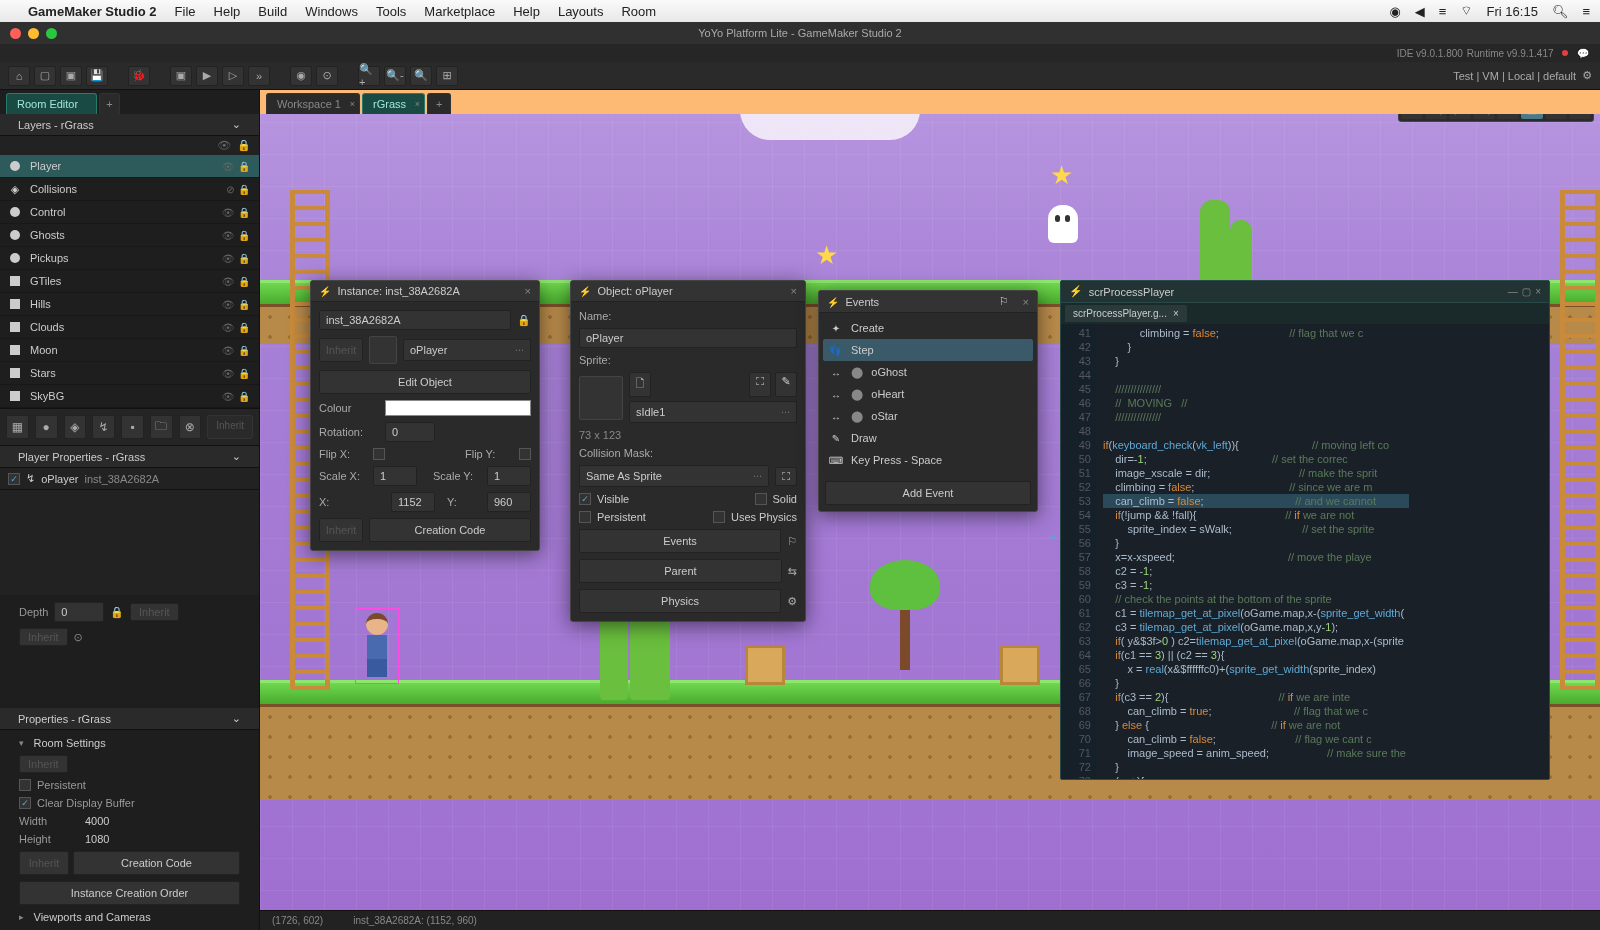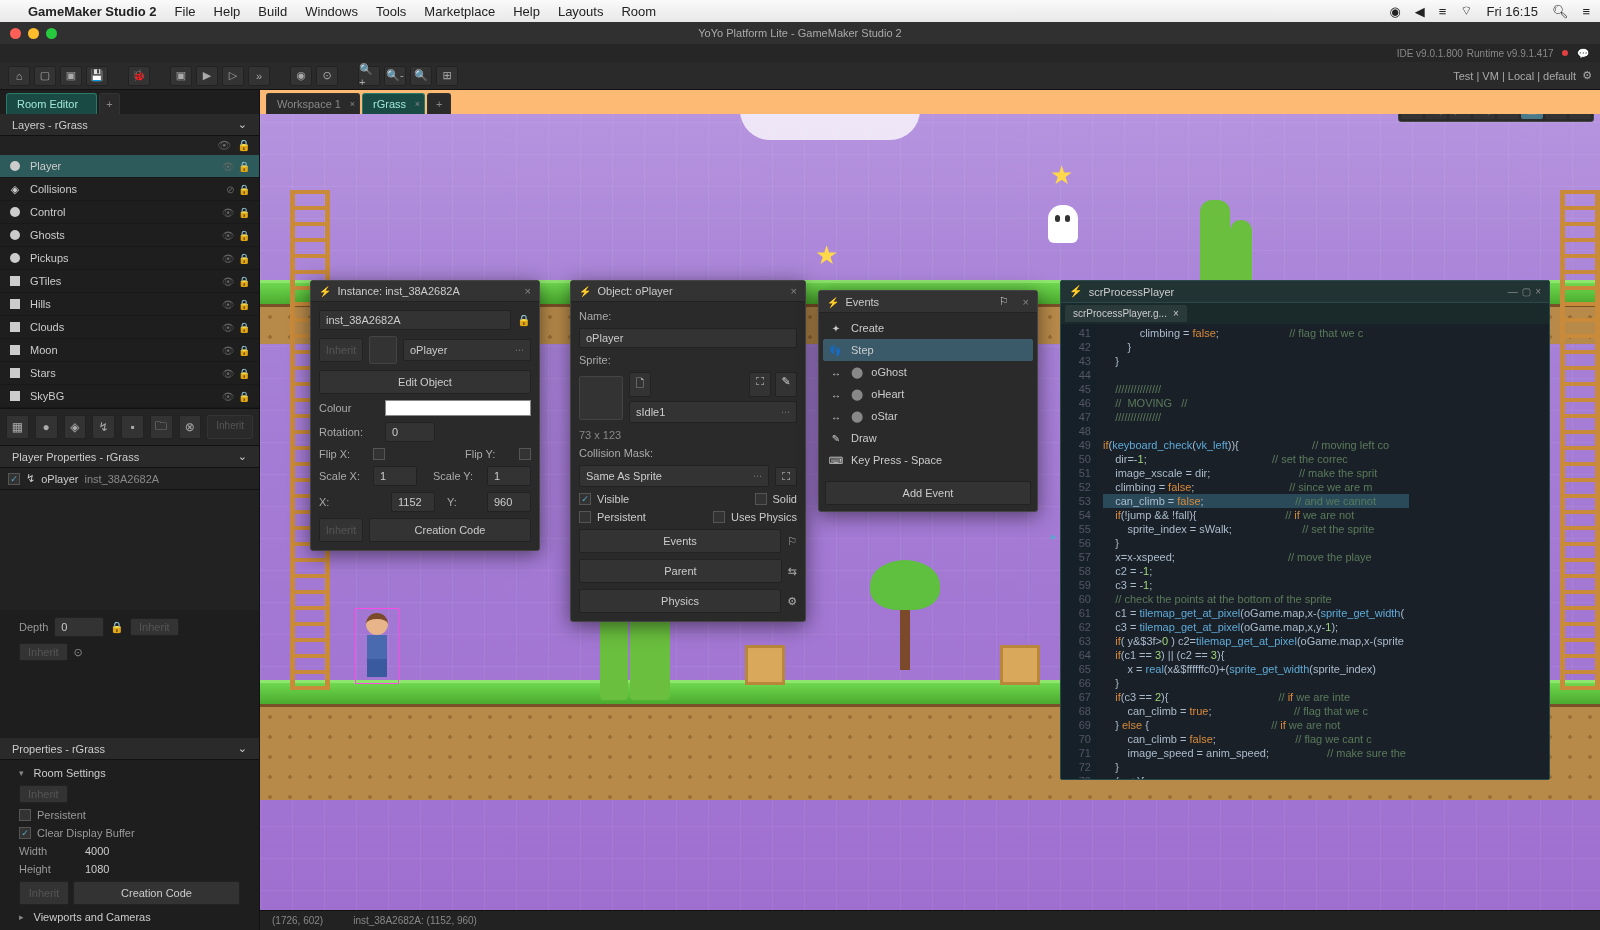--- a/index.html
+++ b/index.html
@@ -16,21 +16,21 @@
 .toolbar { background: #2a2a2a; height: 28px; display: flex; align-items: center; padding: 0 8px; gap: 4px; border-bottom: 1px solid #111; }
 .toolbar .btn { width: 22px; height: 20px; background: #333; border: 1px solid #222; border-radius: 2px; display: flex; align-items: center; justify-content: center; color: #aaa; font-size: 11px; }
 .toolbar .sep { width: 12px; }
 .main { display: flex; height: calc(100% - 90px); }
 .left-panel { width: 260px; background: #222; display: flex; flex-direction: column; border-right: 1px solid #111; }
 .viewport { flex: 1; position: relative; background: #a67fd6; overflow: hidden; }
 .tabs { background: #1e1e1e; height: 24px; display: flex; align-items: flex-end; padding-left: 6px; gap: 2px; }
 .tab { padding: 4px 18px 4px 10px; background: #2a2a2a; color: #888; font-size: 11px; border-radius: 3px 3px 0 0; border: 1px solid #333; border-bottom: none; position: relative; }
 .tab.active { background: #1a4a44; color: #9fe6d9; border-color: #2a7a6a; }
 .tab .x { position: absolute; right: 4px; top: 5px; font-size: 9px; color: #888; }
-.panel-header { background: #2a2a2a; padding: 4px 12px; font-size: 11px; color: #ccc; display: flex; justify-content: space-between; align-items: center; border-bottom: 1px solid #111; }
+.panel-header { background: #2a2a2a; padding: 4px 18px; font-size: 11px; color: #ccc; display: flex; justify-content: space-between; align-items: center; border-bottom: 1px solid #111; }
 .layers { background: #1e1e1e; }
 .layer { display: flex; align-items: center; padding: 4px 8px; gap: 8px; border-bottom: 1px solid #181818; }
 .layer.selected { background: #2d5a5a; }
 .layer .eye-lock { margin-left: auto; display: flex; gap: 4px; color: #666; font-size: 10px; }
 .layer-icon { width: 14px; height: 14px; display: inline-flex; align-items: center; justify-content: center; }
 .circle-ico { border-radius:50%; background:#ccc; width:10px; height:10px; }
 .square-ico { background:#ccc; width:10px; height:10px; }
 .toolrow { background: #252525; padding: 6px; display: flex; gap: 6px; border-top:1px solid #111; border-bottom:1px solid #111; }
 .toolrow .tbtn { width: 24px; height: 24px; background:#333; border:1px solid #222; border-radius:2px; display:flex; align-items:center; justify-content:center; color:#aaa; font-size:12px; }
 .toolrow .inherit { margin-left:auto; padding:4px 8px; background:#2a2a2a; color:#555; border:1px solid #333; border-radius:2px; font-size:10px; }
@@ -353,20 +353,23 @@
           <span>4000</span>
         </div>
       <div class="prop-row">
           <label style="width:60px">Height</label>
           <span>1080</span>
         </div>
       <div class="prop-row" style="gap:4px;">
         <span class="btn-wide" style="flex:0 0 50px;color:#555;">Inherit</span>
         <span class="btn-wide" style="flex:1;">Creation Code</span>
       </div>
+      <div class="prop-row">
+          <span class="btn-wide" style="flex:1;">Instance Creation Order</span>
+        </div>
       <div class="prop-row expand-arrow">
           <span>Viewports and Cameras</span>
         </div>
     </div>
   </div>
 
   <div class="viewport">
 
     <div style="position:absolute;top:-0px;left:0;right:0;height:0;"></div>
 

